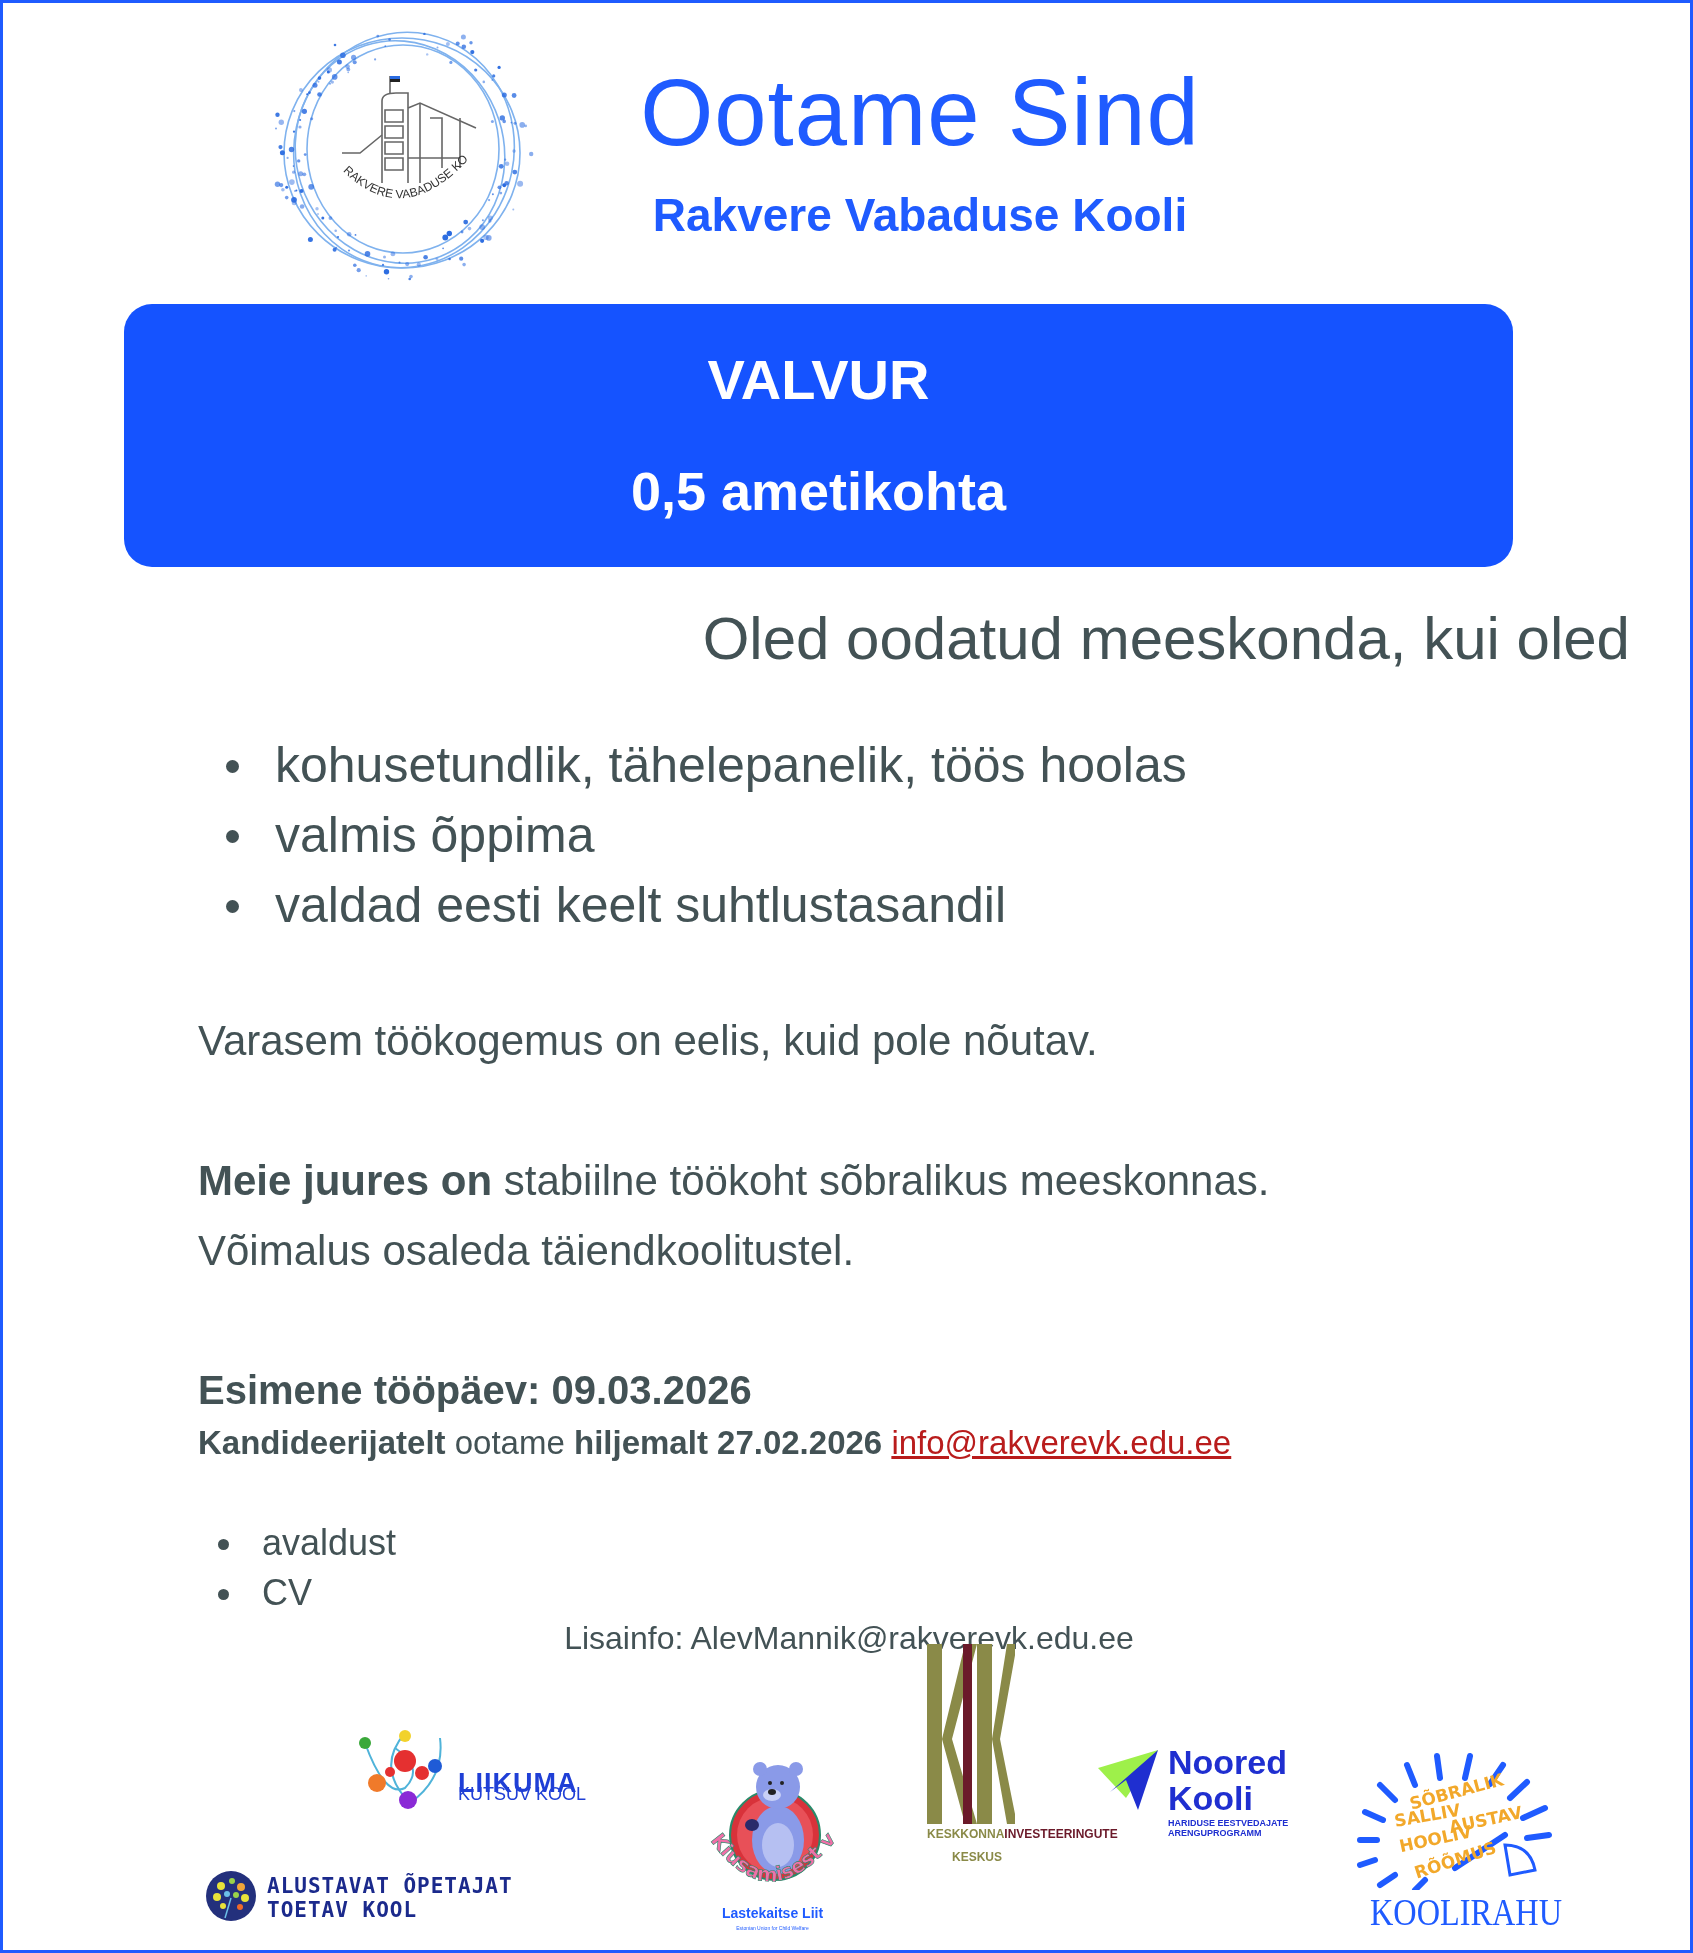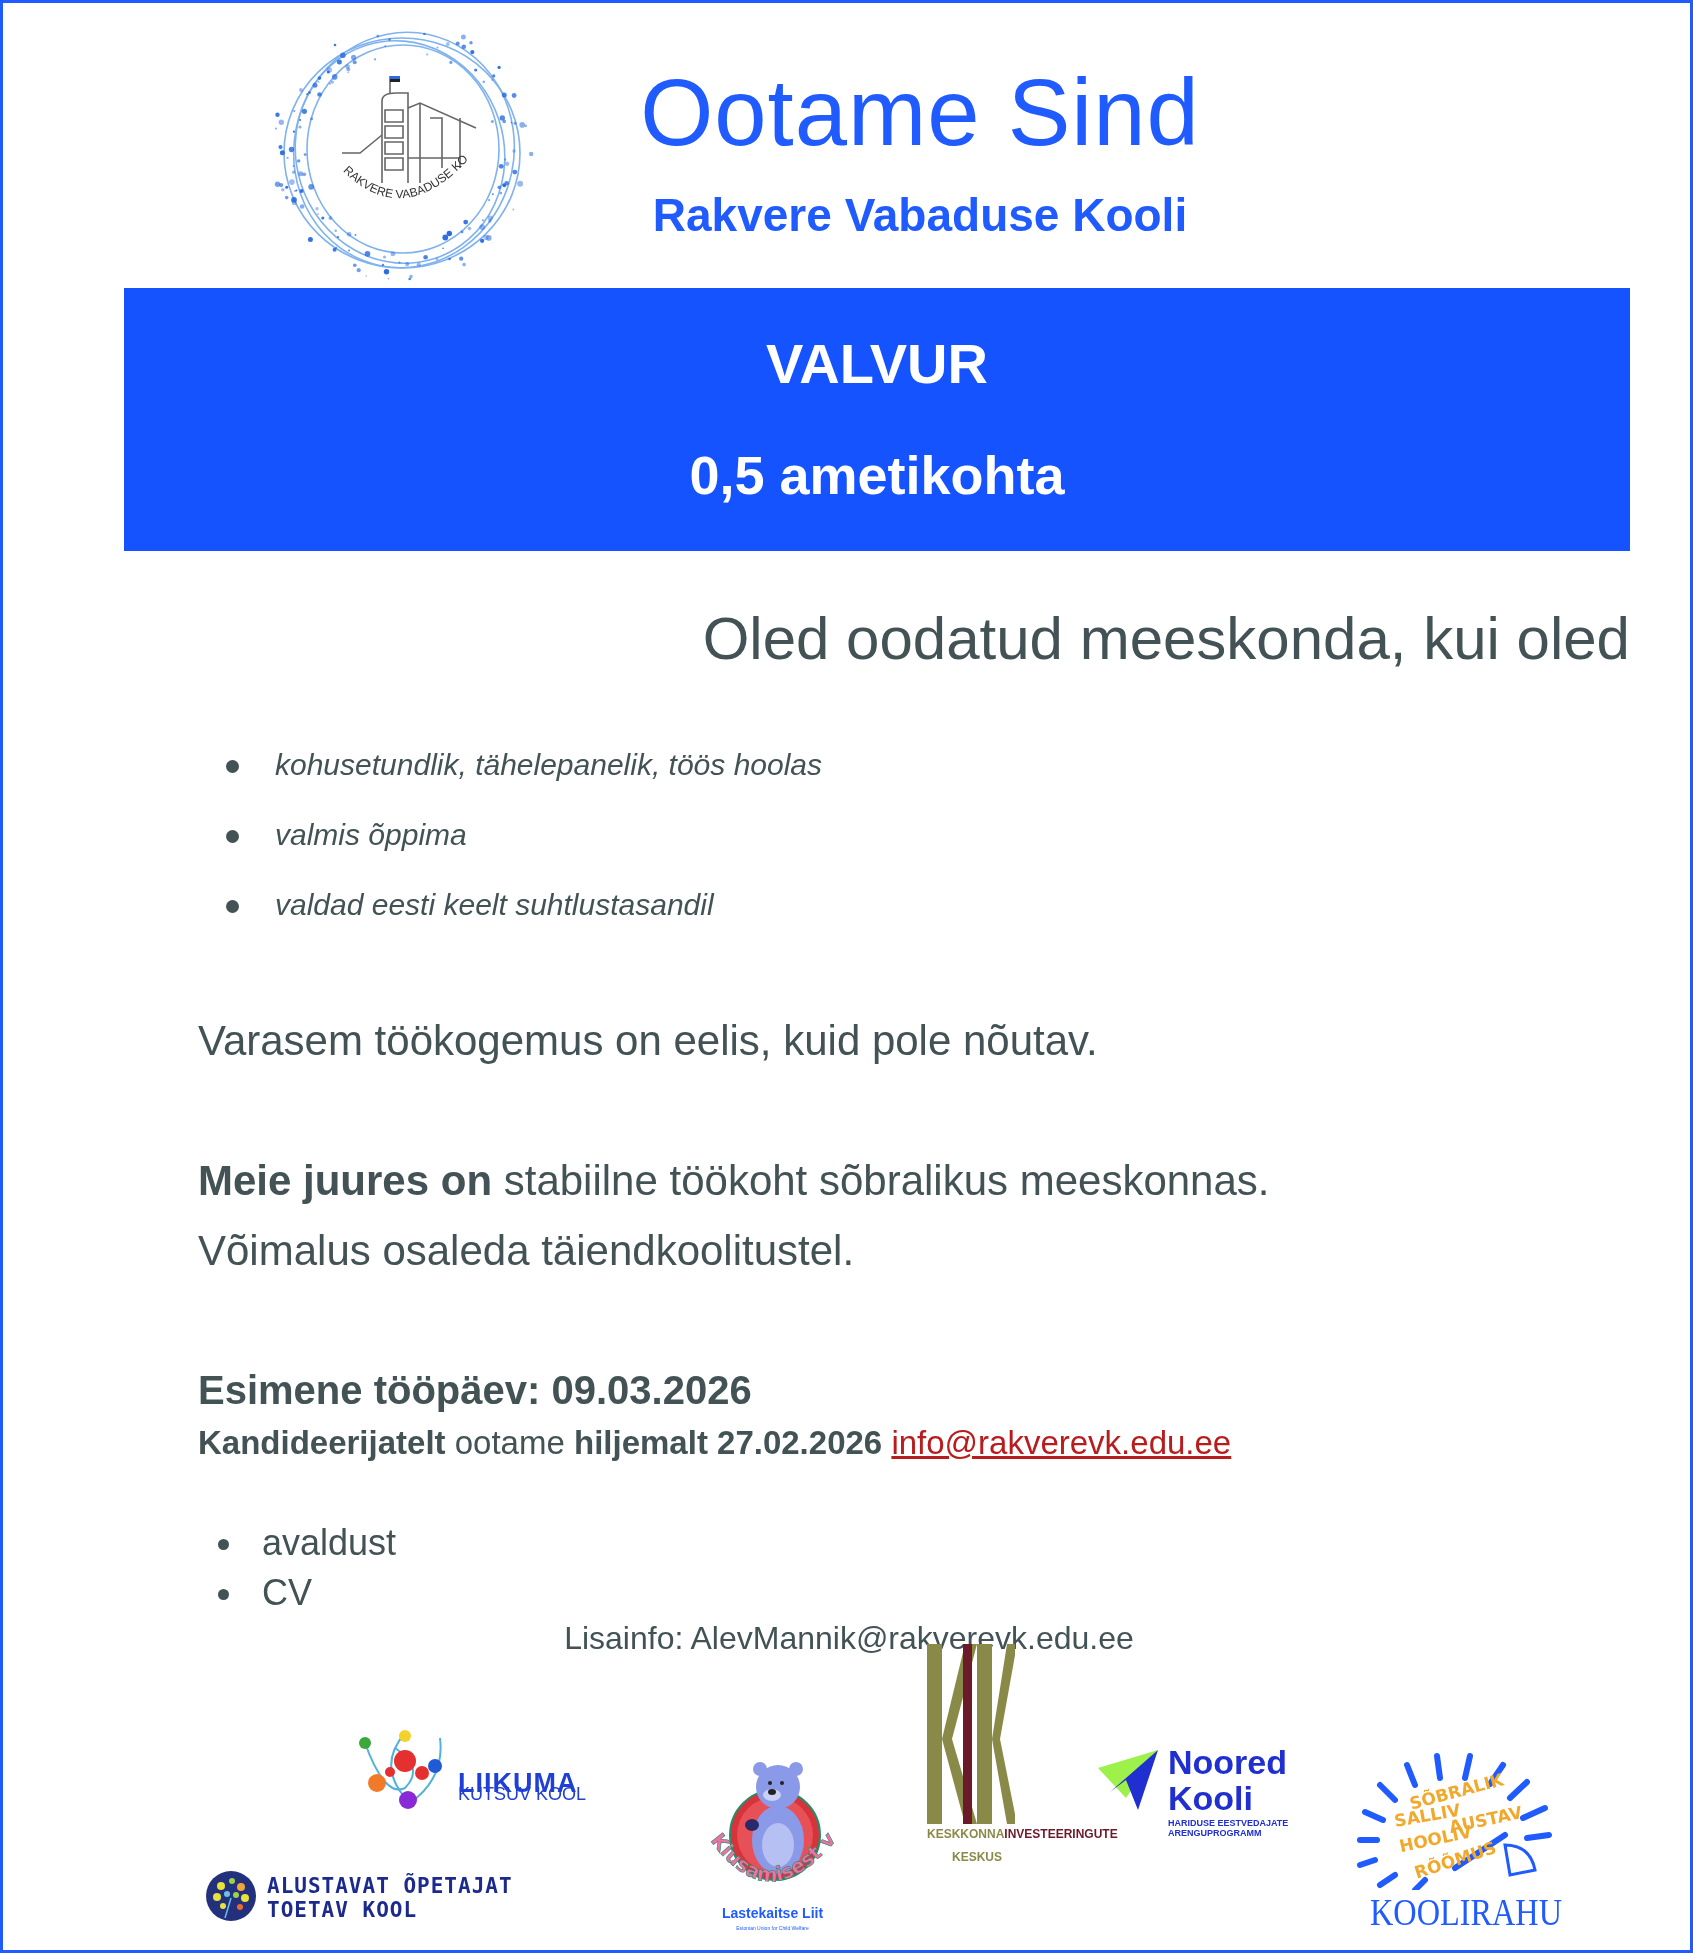--- a/index.html
+++ b/index.html
@@ -10,31 +10,31 @@
   .abs { position: absolute; }
 
   
   .logo { left: 270px; top: 18px; width: 265px; height: 265px; }
   .title { left: 560px; top: 66px; width: 720px; text-align: center;
            font-size: 94px; color: #1f5bff; font-weight: normal; letter-spacing: 1px; line-height: 1; }
   .subtitle { left: 560px; top: 190px; width: 720px; text-align: center;
               font-size: 46px; color: #1f5bff; font-weight: bold; line-height: 1.1; }
 
   
-  .banner { left: 124px; top: 288px; width: 1506px; height: 263px; background: #1553ff; }
+  .banner { left: 124px; top: 304px; width: 1389px; height: 263px; background: #1553ff; border-radius: 28px; }
   .banner .role { position: absolute; left: 0; right: 0; top: 48px; text-align: center;
                   color: #fff; font-weight: bold; font-size: 56px; line-height: 1; }
   .banner .fte { position: absolute; left: 0; right: 0; top: 160px; text-align: center;
                  color: #fff; font-weight: bold; font-size: 54px; line-height: 1; }
 
   .intro { left: 124px; width: 1506px; top: 606px; text-align: right;
            font-size: 60px; color: #435255; line-height: 1.1; }
 
   ul.req { left: 218px; top: 730px; margin: 0; padding: 0; list-style: none; }
-  ul.req li { position: relative; padding-left: 57px; font-size: 30px; line-height: 70px; color: #435255; font-style: italic; }
+  ul.req li { position: relative; padding-left: 57px; font-size: 50px; line-height: 70px; color: #435255; }
   ul.req li .dot { position: absolute; left: 8px; top: 30px; width: 13px; height: 13px; border-radius: 50%; background: #435255; }
 
   .para { left: 198px; font-size: 42px; color: #435255; line-height: 70px; }
   .para b { font-weight: bold; }
 
   .start { left: 198px; top: 1368px; font-size: 40px; font-weight: bold; color: #435255; }
   .apply { left: 198px; top: 1424px; font-size: 33px; color: #435255; white-space: nowrap; }
   .apply b { font-weight: bold; }
   .apply a { color: #b91c1c; text-decoration: underline; }
 

